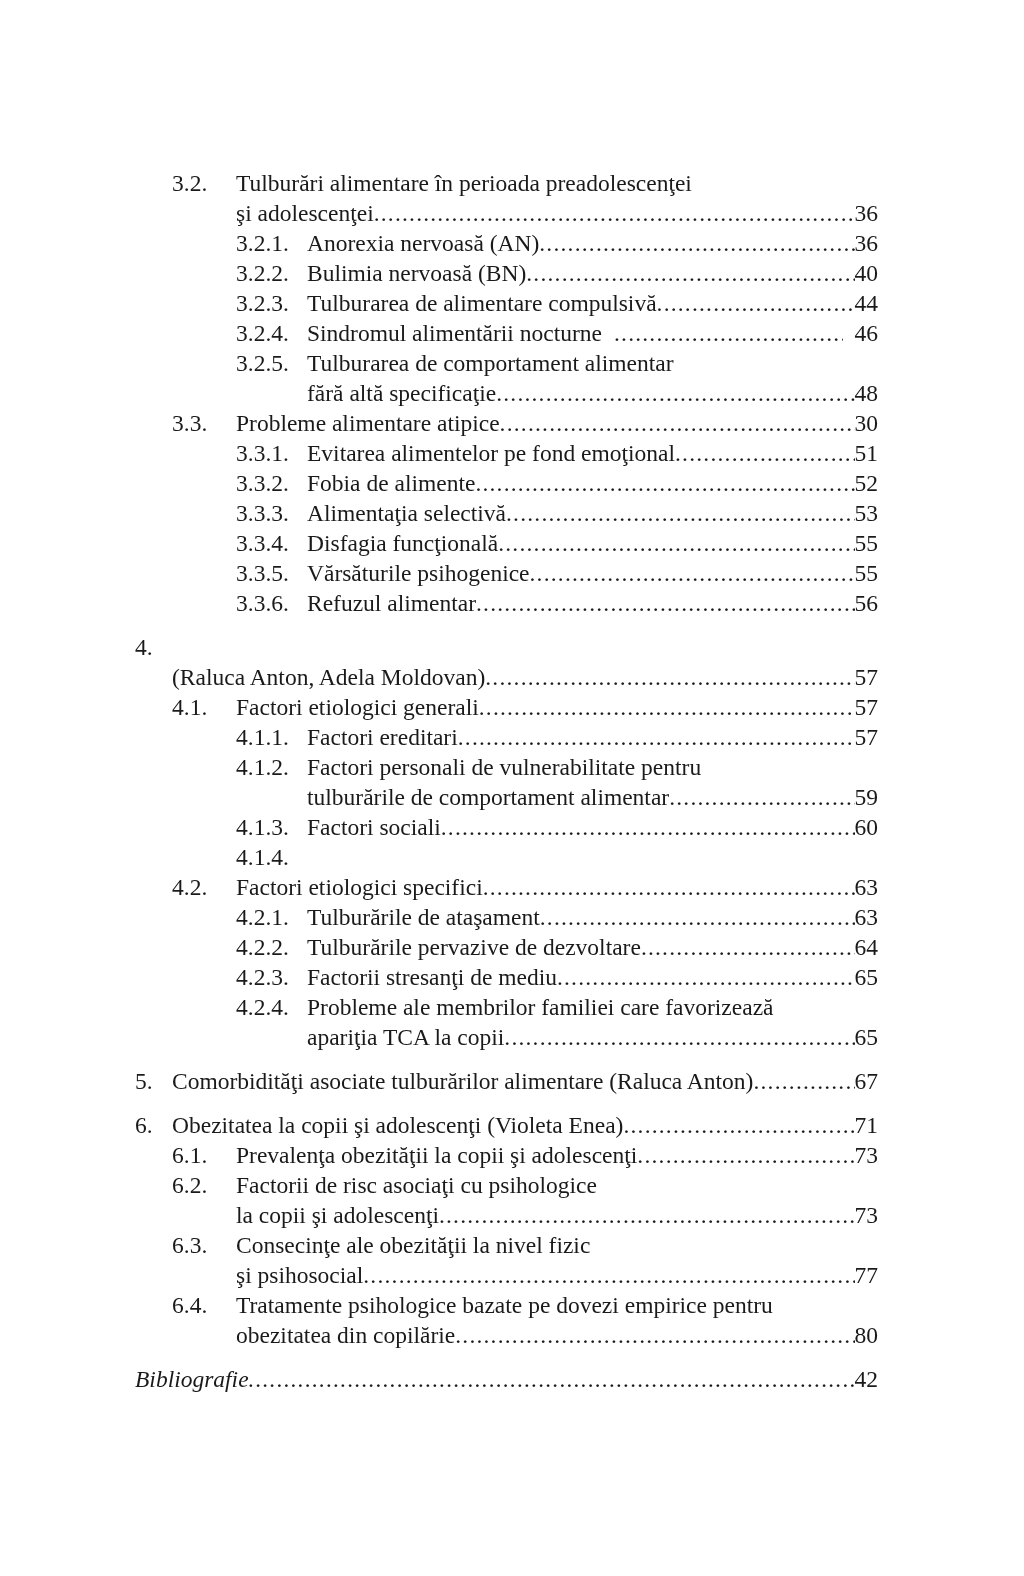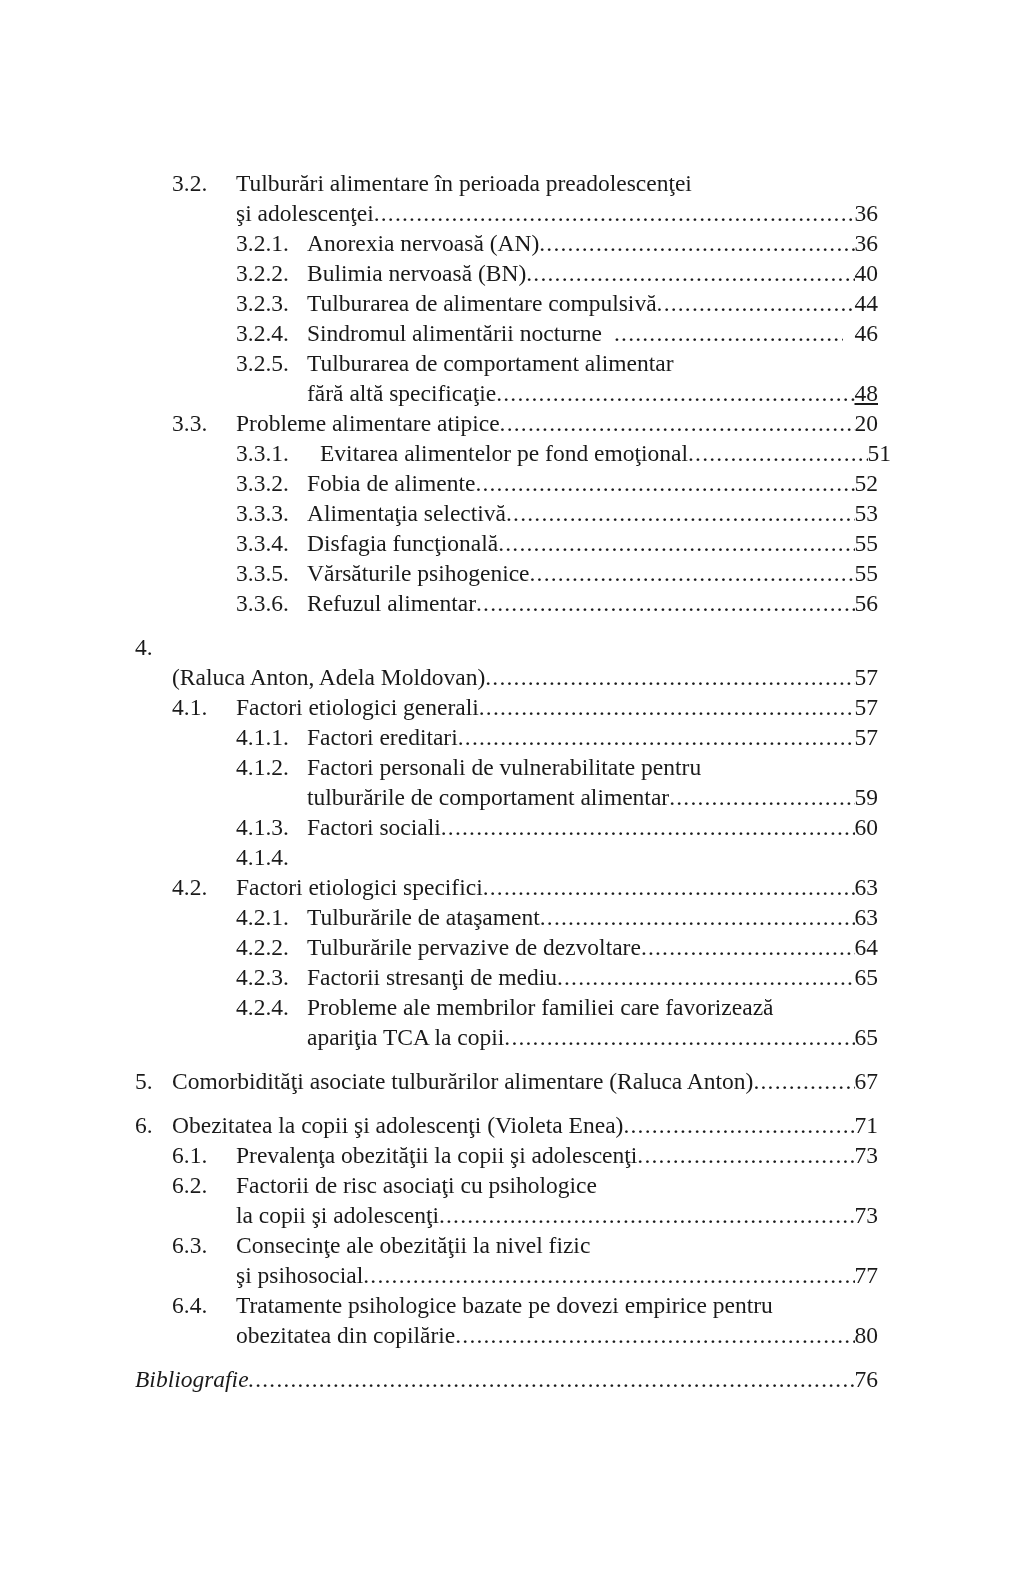--- a/index.html
+++ b/index.html
@@ -67,34 +67,34 @@
     <div class="line" style="top: 348px; left: 0px; width: 1024px;">
       <span class="num" style="left: 236px;">3.2.5.</span>
       <div class="txt" style="left: 307px; width: 571px;">
         <span class="label">Tulburarea de comportament alimentar</span>
       </div>
     </div>
     <div class="line" style="top: 378px; left: 0px; width: 1024px;">
       <div class="txt" style="left: 307px; width: 571px;">
         <span class="label">fără altă specificaţie</span>
         <span class="dots"></span>
-        <span class="page" style="font-style: normal; text-decoration: underline;">48</span>
+        <span class="page" style="font-style: normal;">48</span>
       </div>
     </div>
     <div class="line" style="top: 408px; left: 0px; width: 1024px;">
       <span class="num" style="left: 172px;">3.3.</span>
       <div class="txt" style="left: 236px; width: 642px;">
         <span class="label">Probleme alimentare atipice</span>
         <span class="dots"></span>
-        <span class="page" style="font-style: normal;">20</span>
+        <span class="page" style="font-style: normal;">30</span>
       </div>
     </div>
     <div class="line" style="top: 438px; left: 0px; width: 1024px;">
       <span class="num" style="left: 236px;">3.3.1.</span>
-      <div class="txt" style="left: 320px; width: 571px;">
+      <div class="txt" style="left: 307px; width: 571px;">
         <span class="label">Evitarea alimentelor pe fond emoţional</span>
         <span class="dots"></span>
         <span class="page" style="font-style: normal;">51</span>
       </div>
     </div>
     <div class="line" style="top: 468px; left: 0px; width: 1024px;">
       <span class="num" style="left: 236px;">3.3.2.</span>
       <div class="txt" style="left: 307px; width: 571px;">
         <span class="label">Fobia de alimente</span>
         <span class="dots"></span>
@@ -288,16 +288,16 @@
       <div class="txt" style="left: 236px; width: 642px;">
         <span class="label">obezitatea din copilărie</span>
         <span class="dots"></span>
         <span class="page" style="font-style: normal;">80</span>
       </div>
     </div>
     <div class="line" style="top: 1364px; left: 0px; width: 1024px;">
       <div class="txt italic" style="left: 135px; width: 743px;">
         <span class="label">Bibliografie</span>
         <span class="dots"></span>
-        <span class="page" style="font-style: normal;">76</span>
+        <span class="page" style="font-style: normal;">42</span>
       </div>
     </div>
   </div>
 
 </body></html>

